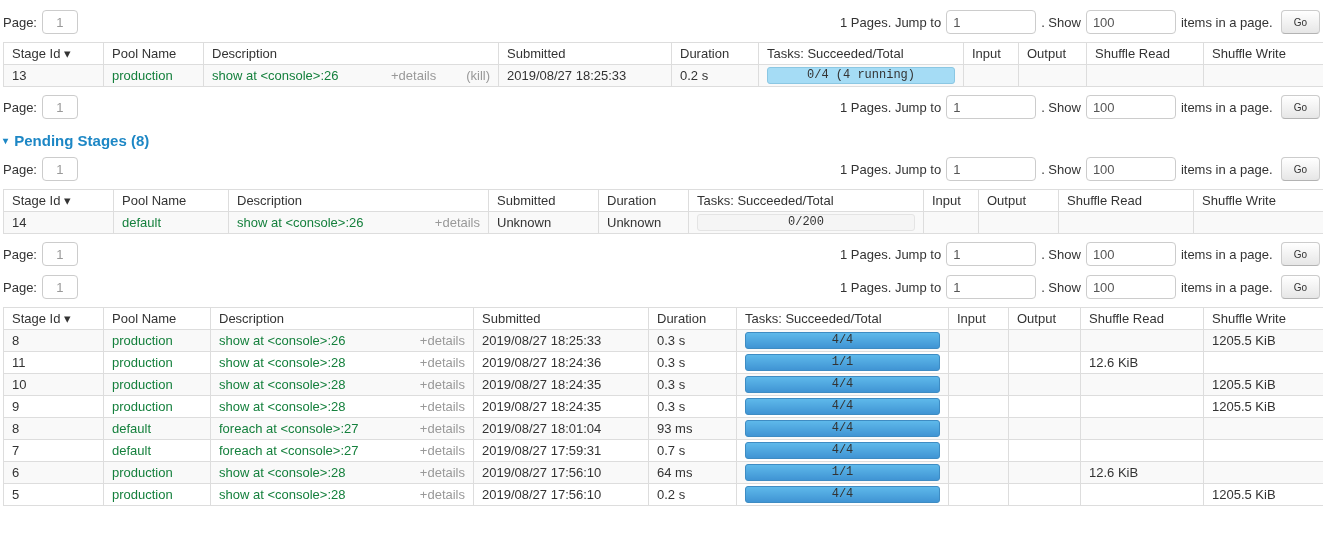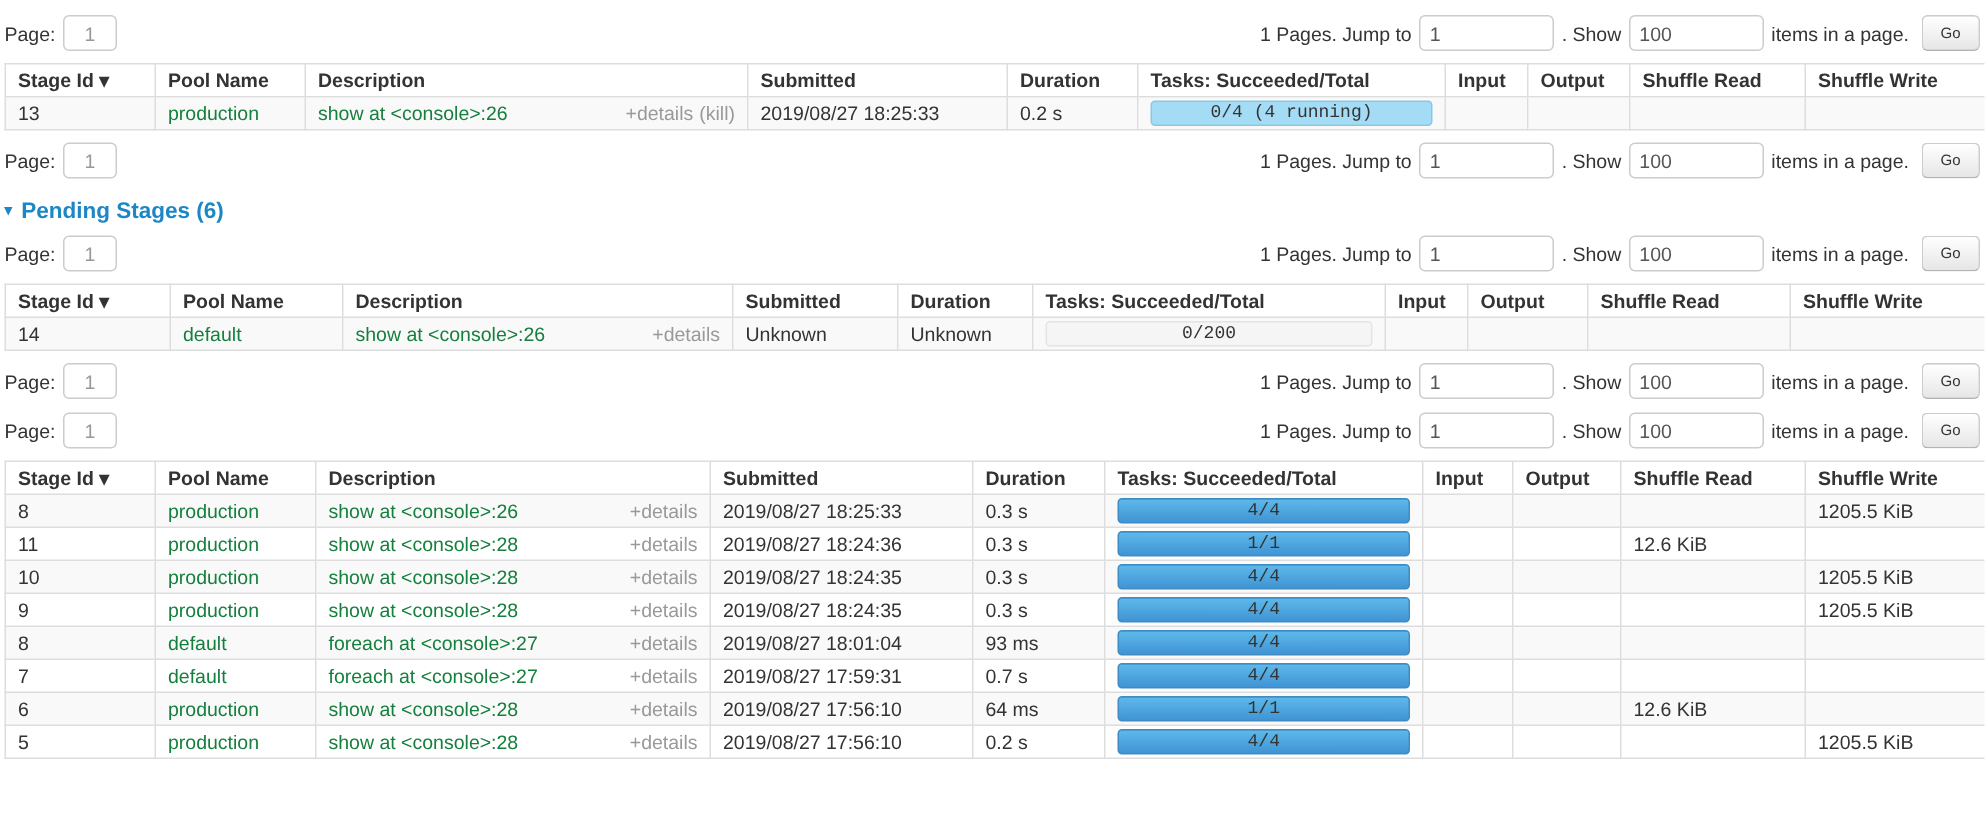--- a/index.html
+++ b/index.html
@@ -63,25 +63,25 @@
   .stage-table th, .stage-table td {
     border: 1px solid #ddd;
     padding: 3px 8px;
     height: 22px;
     line-height: 15px;
     text-align: left;
     white-space: nowrap;
     overflow: hidden;
     font-size: 13px;
   }
-  .stage-table thead th { font-weight: bold; background: #fff; }
+  .stage-table thead th { font-weight: normal; background: #fff; }
   .stage-table tbody tr:nth-child(odd) { background: #f9f9f9; }
   .stage-table a { color: #15803d; text-decoration: none; cursor: pointer; }
   .desc-cell { display: flex; justify-content: space-between; align-items: center; }
-  .desc-extra { color: #999; display: flex; gap: 4px; }
+  .desc-extra { color: #999; display: flex; gap: 30px; }
   .desc-extra .details { cursor: pointer; }
   .desc-extra .kill { cursor: pointer; }
 
   td.tasks-cell { padding: 2px 8px; }
   .progress {
     position: relative;
     height: 17px;
     border-radius: 3px;
     overflow: hidden;
     font-family: Liberation Mono, monospace;
@@ -188,21 +188,21 @@
             <span>. Show</span>
             <input class="show-input" type="text" value="100" style="">
             <span>items in a page.</span>
             <button class="go-btn">Go</button>
           </span>
         </div>
       </div>
   </section>
 
   <section>
-    <h4 class="heading"><span class="tri">▾</span> <span>Pending Stages (6)</span></h4>
+    <h4 class="heading"><span class="tri">▾</span> <span>Pending Stages (8)</span></h4>
     <div class="pager-slot">
         <div class="pager">
           <span class="left">
             <span>Page:</span>
             <input class="page-input" type="text" value="1" style="">
           </span>
           <span class="right">
             <span>1 Pages. Jump to</span>
             <input class="jump-input" type="text" value="1" style="">
             <span>. Show</span>

